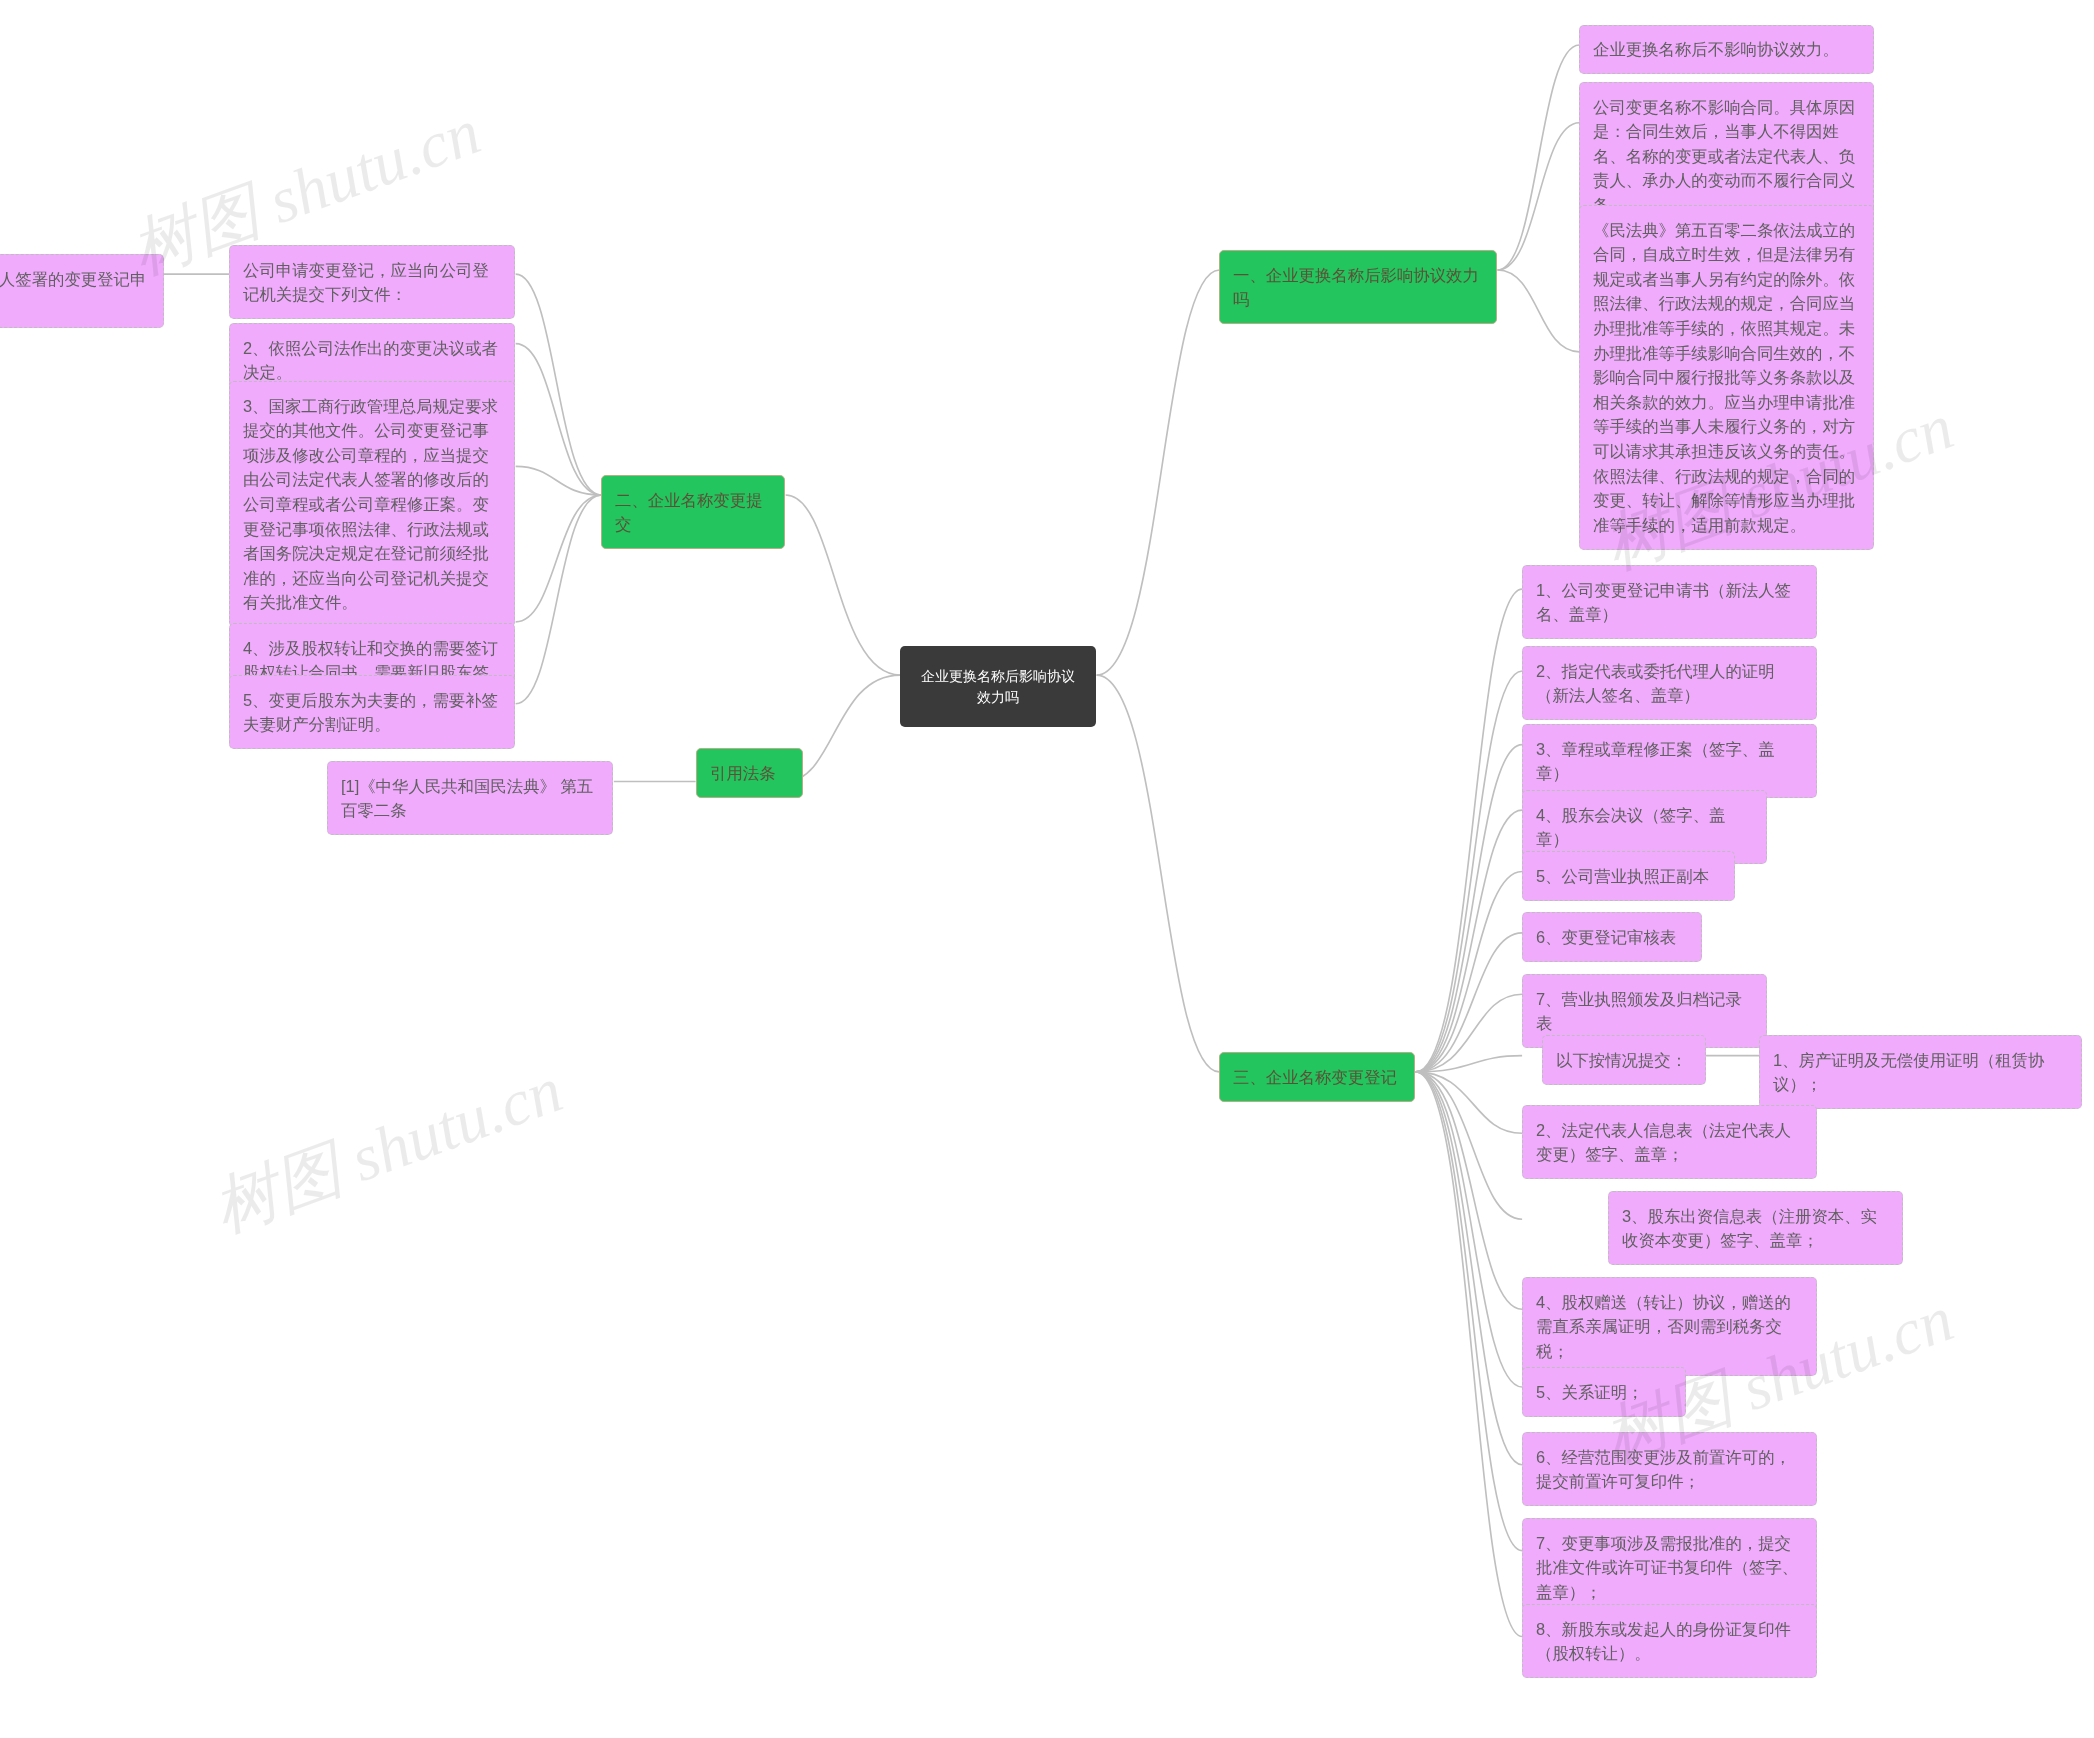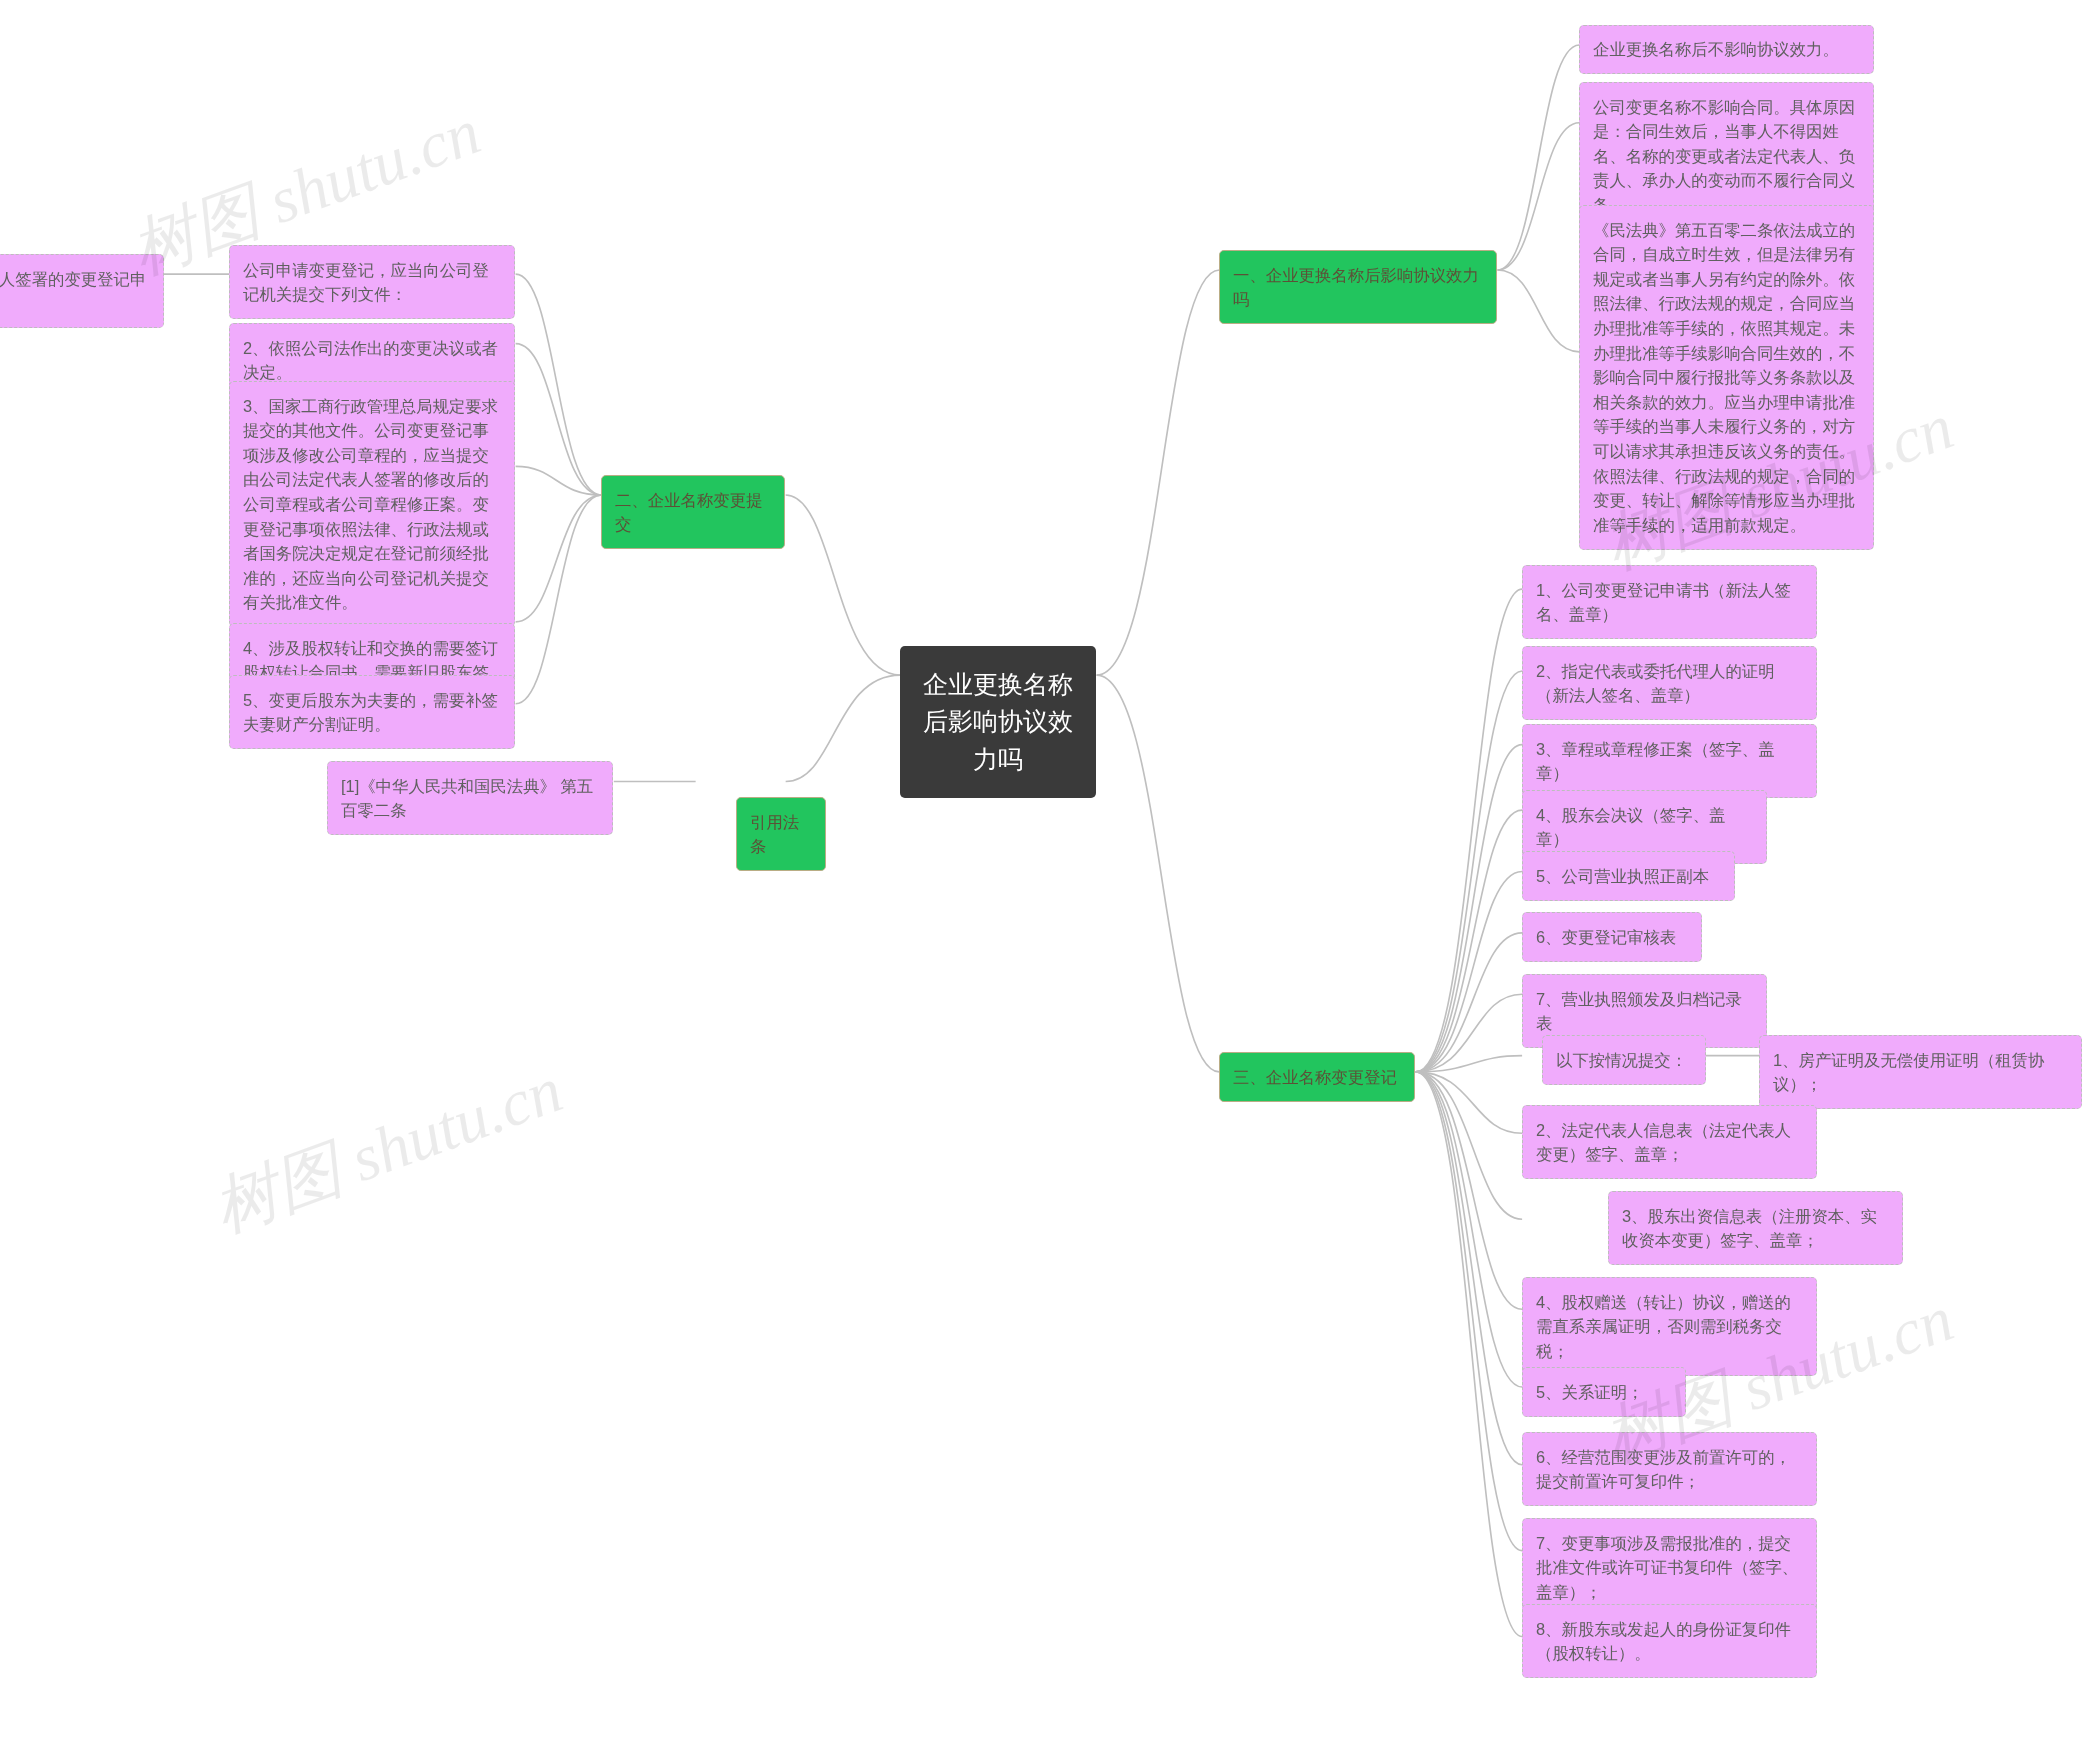--- a/index.html
+++ b/index.html
@@ -18,21 +18,21 @@
     position: absolute;
     box-sizing: border-box;
     padding: 11.5px 13px;
     border-radius: 4.9px;
     line-height: 1.5;
   }
   .root {
     background: #3a3a3a;
     color: #ffffff;
     text-align: center;
-    font-size: 25px;
+    font-size: 14px;
     padding: 19.6px 16.4px;
   }
   .branch {
     background: #22c55e;
     border: 0.8px solid #b9ad85;
     color: #5c5137;
   }
   .leaf {
     background: #f0abfc;
     border: 1.6px dashed #bdbdbd;
@@ -134,20 +134,20 @@
 <div class="node branch" style="left:601px; top:475px; width:184px;">二、企业名称变更提交</div>
 
 <div class="node leaf" style="left:229px; top:245px; width:286px;">公司申请变更登记，应当向公司登记机关提交下列文件：</div>
 <div class="node leaf" style="left:-139px; top:254px; width:303px;">1、公司法定代表人签署的变更登记申请书。</div>
 
 <div class="node leaf" style="left:229px; top:323px; width:286px;">2、依照公司法作出的变更决议或者决定。</div>
 <div class="node leaf" style="left:229px; top:381px; width:286px;">3、国家工商行政管理总局规定要求提交的其他文件。公司变更登记事项涉及修改公司章程的，应当提交由公司法定代表人签署的修改后的公司章程或者公司章程修正案。变更登记事项依照法律、行政法规或者国务院决定规定在登记前须经批准的，还应当向公司登记机关提交有关批准文件。</div>
 <div class="node leaf" style="left:229px; top:623px; width:286px;">4、涉及股权转让和交换的需要签订股权转让合同书，需要新旧股东签字。</div>
 <div class="node leaf" style="left:229px; top:675px; width:286px;">5、变更后股东为夫妻的，需要补签夫妻财产分割证明。</div>
 
-<div class="node branch" style="left:696px; top:797px; width:90px;margin-left:40px;">引用法条</div>
+<div class="node branch" style="left:696px; top:748px; width:107px;">引用法条</div>
 <div class="node leaf" style="left:327px; top:761px; width:286px;">[1]《中华人民共和国民法典》 第五百零二条</div>
 
 <div class="watermark" style="left:123px; top:147px;">树图 shutu.cn</div>
 <div class="watermark" style="left:1596px; top:442px;">树图 shutu.cn</div>
 <div class="watermark" style="left:205px; top:1105px;">树图 shutu.cn</div>
 <div class="watermark" style="left:1596px; top:1334px;">树图 shutu.cn</div>
 
 
 </body></html>

